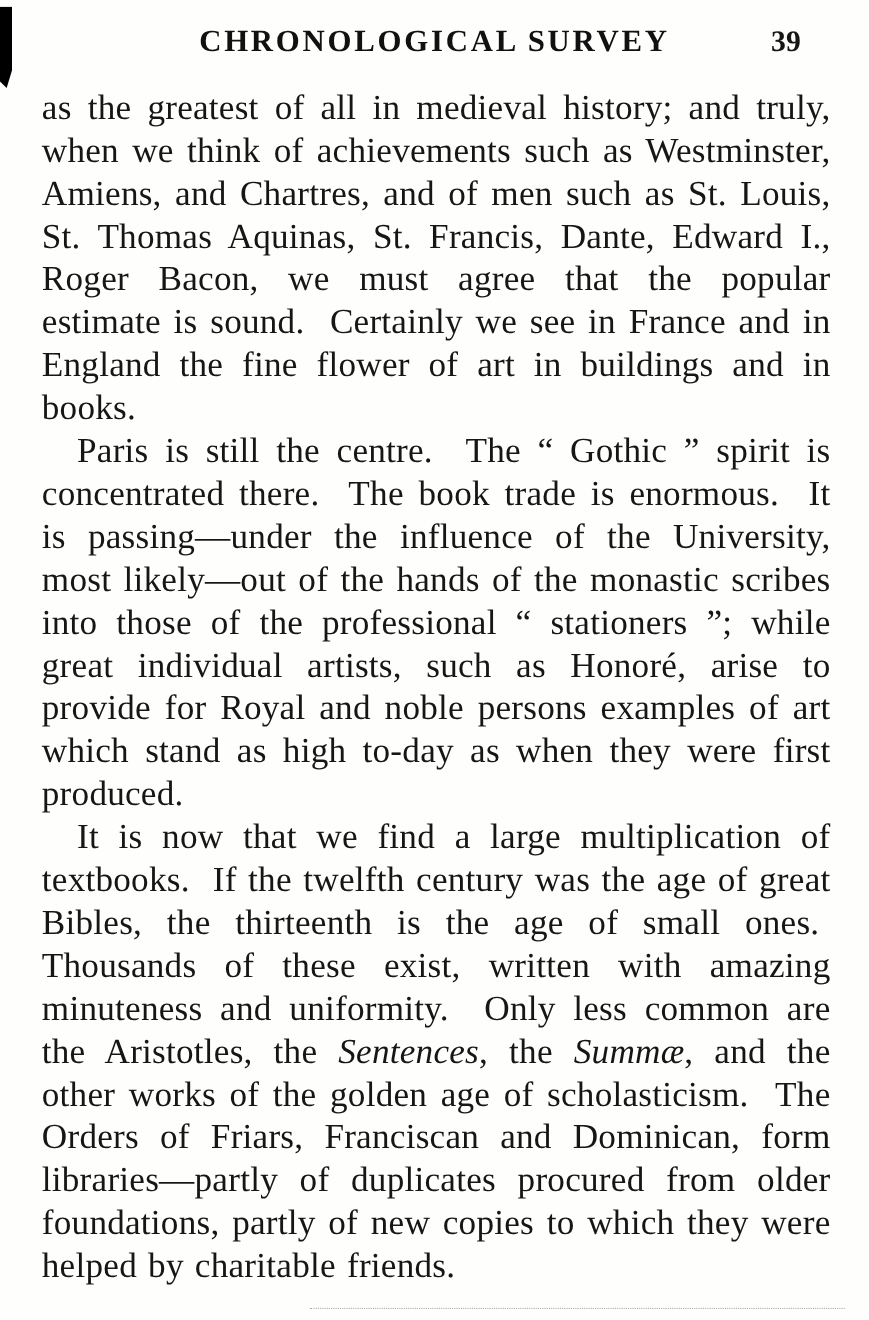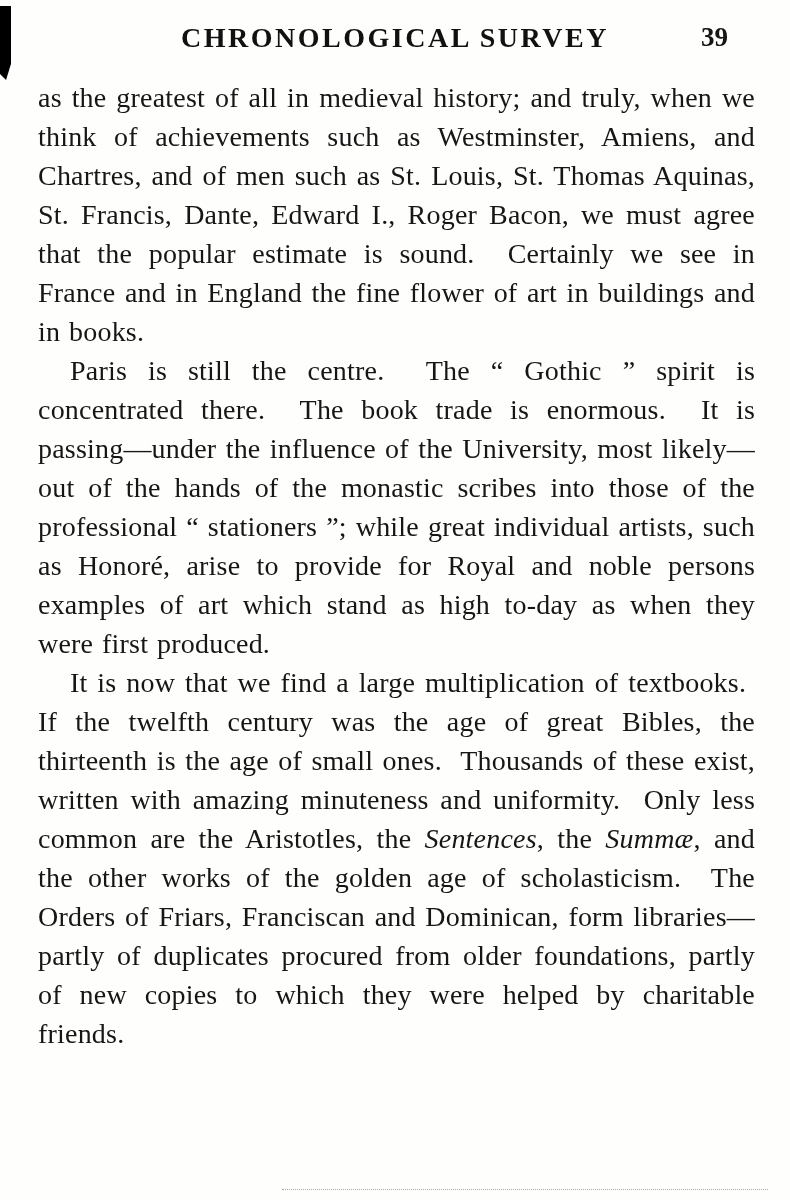--- a/index.html
+++ b/index.html
@@ -47,21 +47,21 @@
     position: absolute;
     top: 22px;
     right: 62px;
     font-weight: bold;
     font-size: 27px;
     letter-spacing: 0;
   }
   .text-block {
     margin-top: 14px;
     padding: 0 35px 0 38px;
-    font-size: 28px;
+    font-size: 32px;
     line-height: 39px;
     text-align: justify;
     word-spacing: 0.06em;
     letter-spacing: 0.2px;
   }
   .text-block p {
     margin: 0;
   }
   .text-block p.indent {
     text-indent: 32px;

